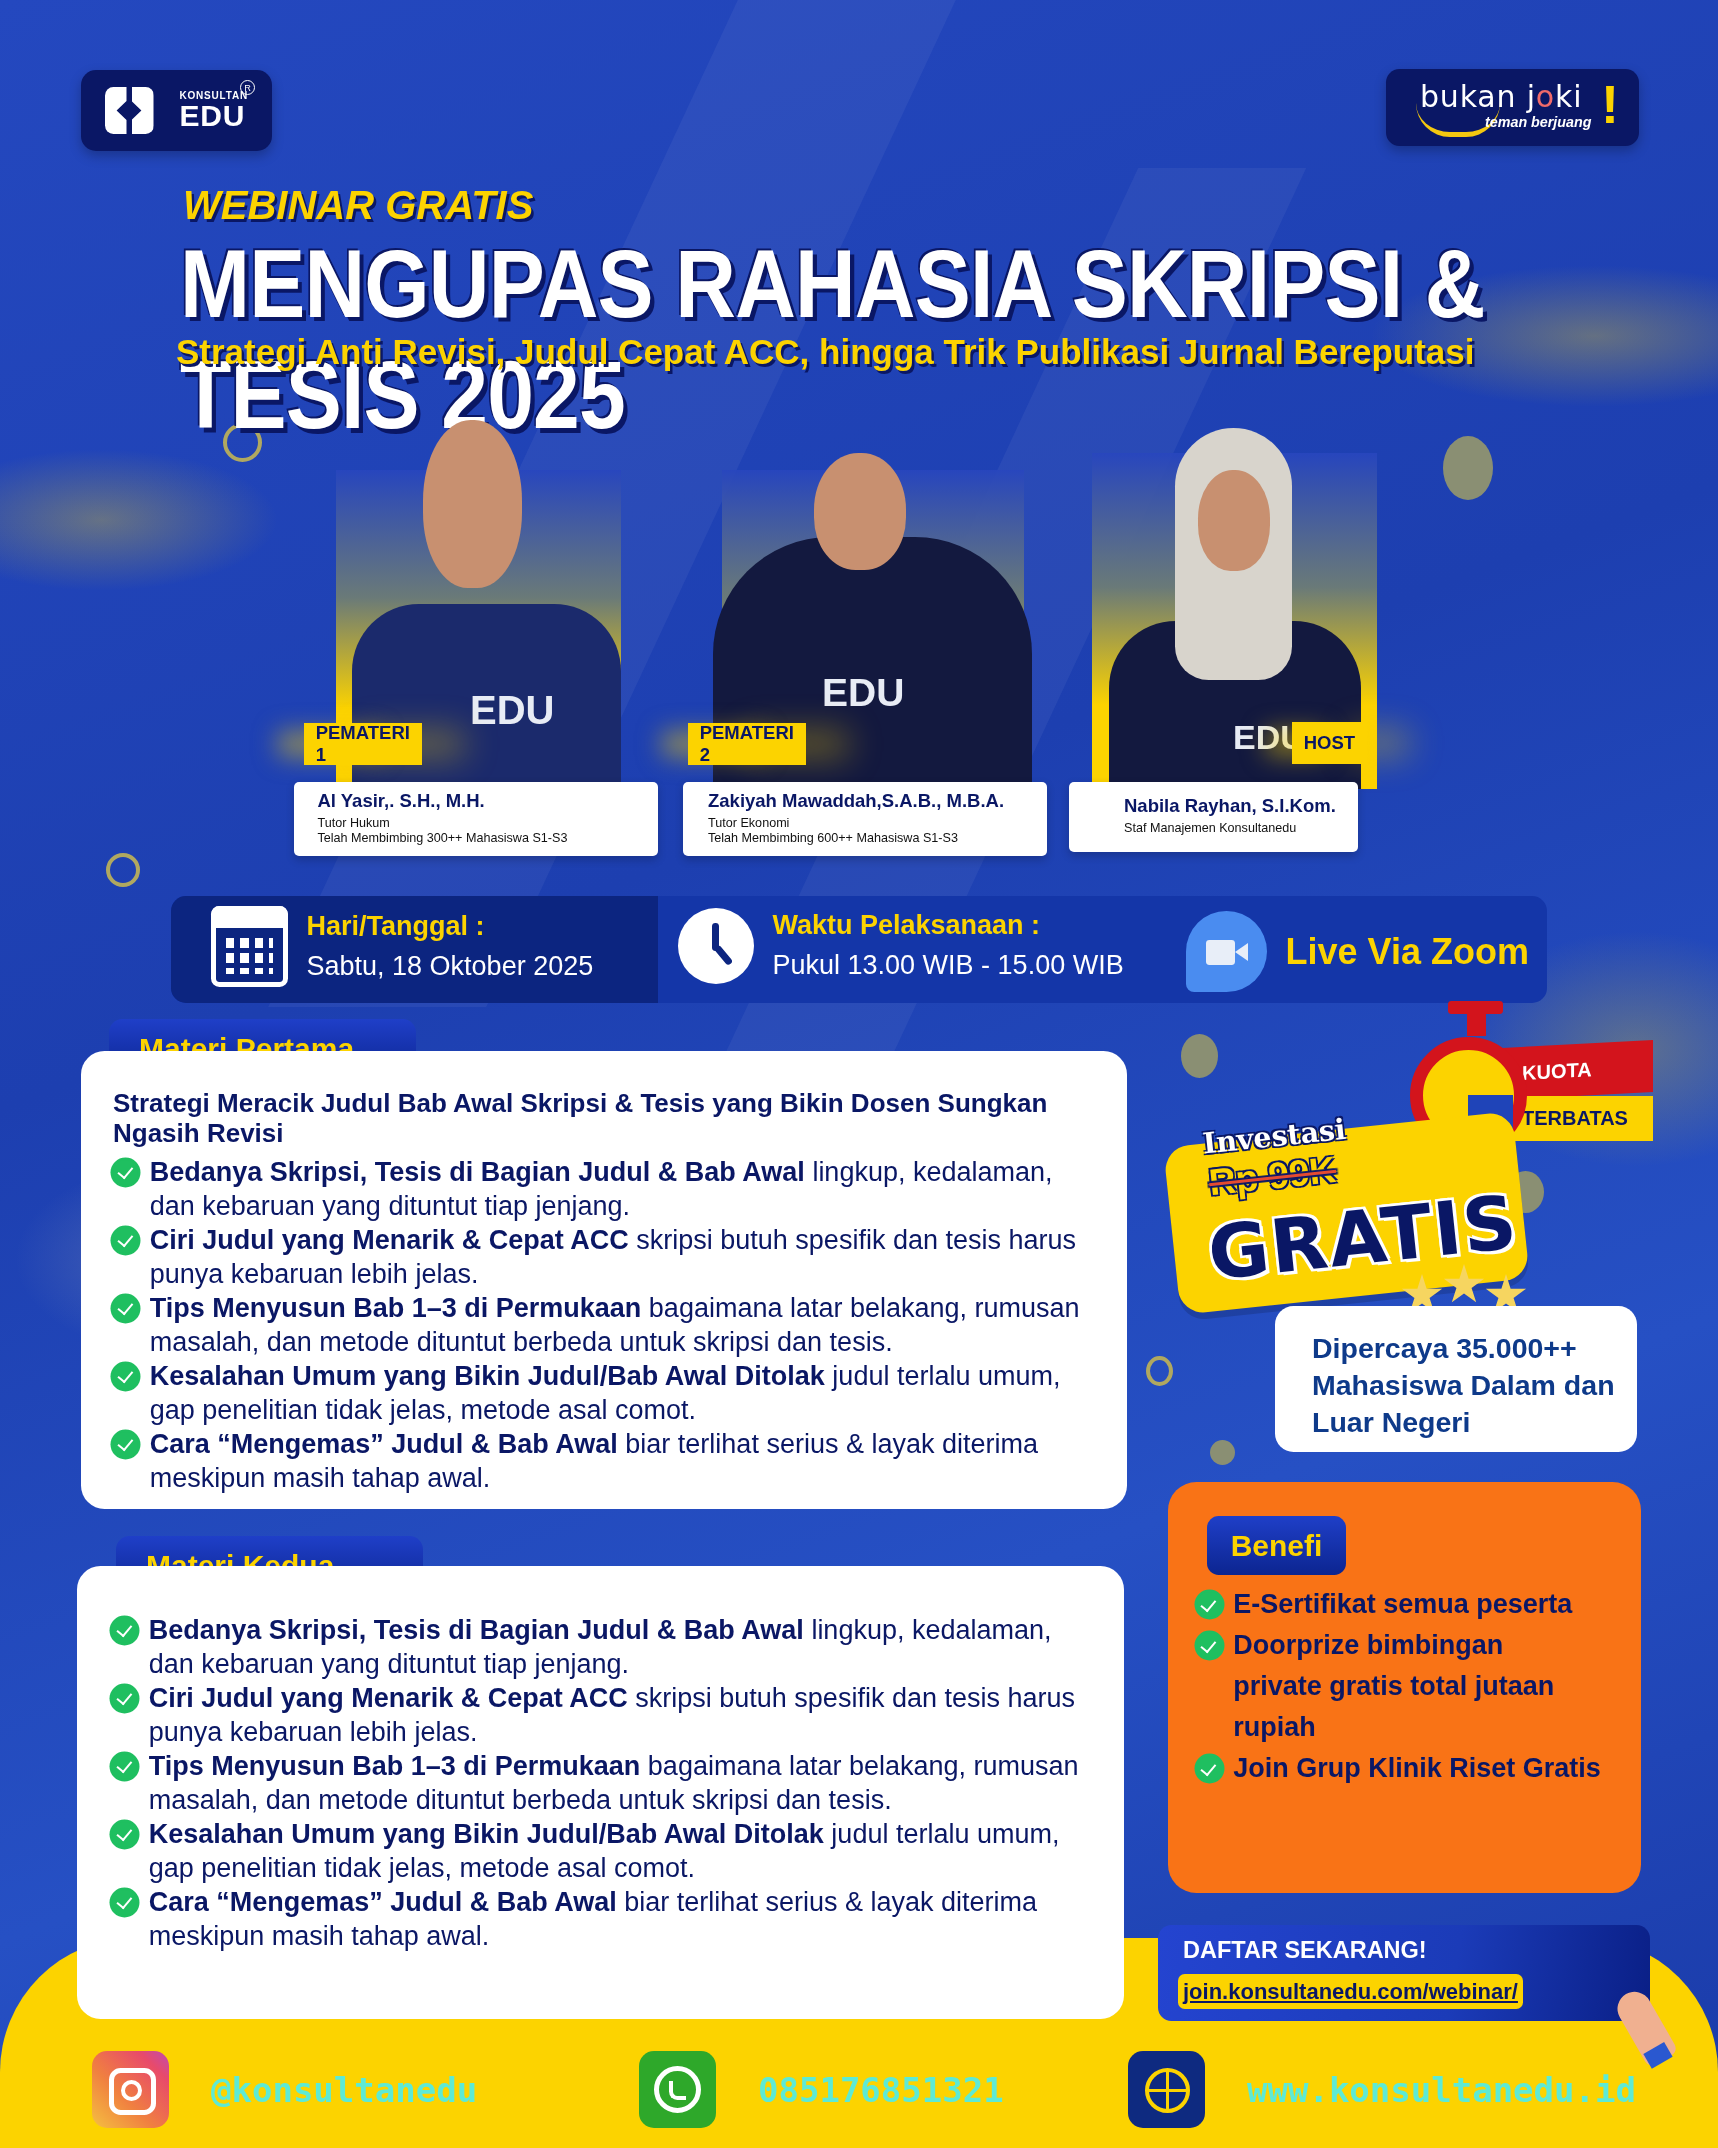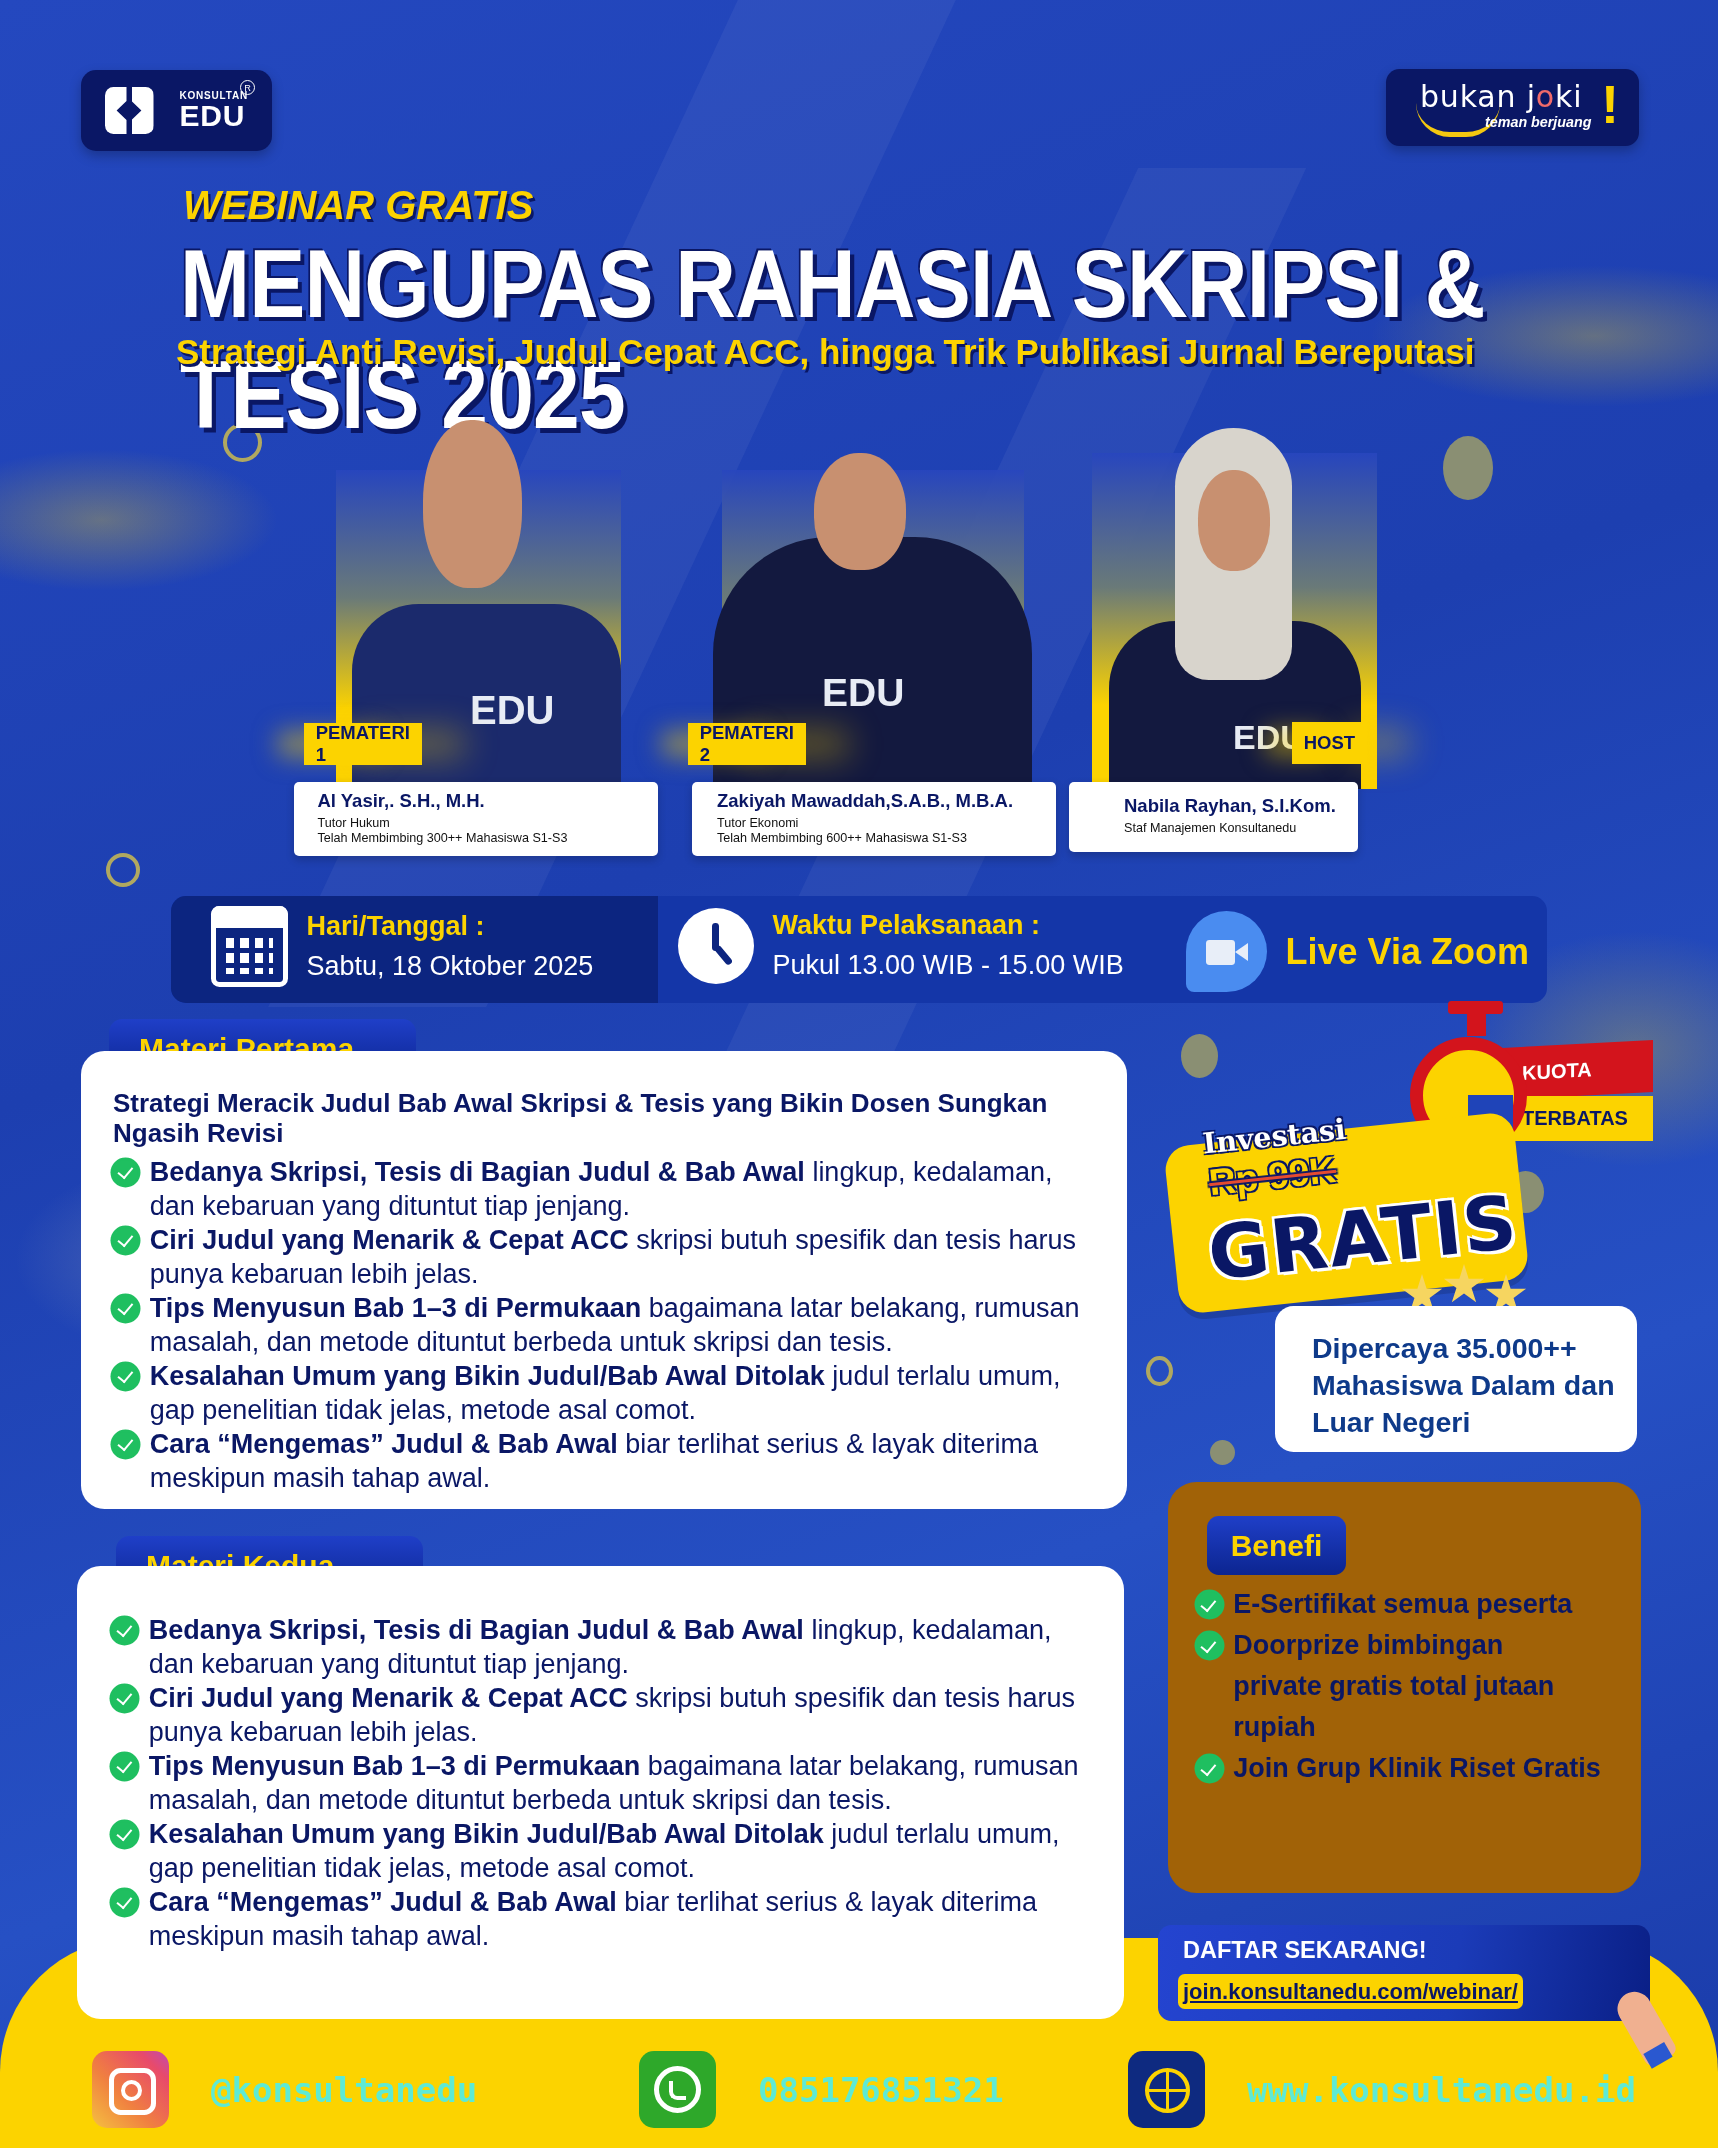--- a/index.html
+++ b/index.html
@@ -171,21 +171,21 @@
   .trust-card {
     position: absolute; left: 1275px; top: 1306px; width: 362px; height: 146px;
     background: #fff; border-radius: 18.5px;
     padding: 23.5px 0 0 37px;
     font-size: 28.5px; font-weight: 800; color: #0e3a8a; line-height: 37px;
   }
 
   
   .benefit-card {
     position: absolute; left: 1168px; top: 1482px; width: 473px; height: 411px;
-    background: #a16207; border-radius: 28.5px;
+    background: #f97316; border-radius: 28.5px;
   }
   .benefit-tab {
     position: absolute; left: 39px; top: 34px; width: 139px; height: 59px;
     background: linear-gradient(180deg, #1f3fc8, #0c2590); border-radius: 11.7px;
     color: #fcd300; font-size: 30px; font-weight: 800;
     display: flex; align-items: center; justify-content: center;
   }
   .benefit-list { position: absolute; left: 28.5px; top: 102px; list-style: none; }
   .benefit-list li { display: flex; gap: 11.7px; font-size: 27px; font-weight: 800; color: #0a1765; line-height: 41px; }
   .benefit-list li .check-icon { margin-top: 8.4px; }
@@ -270,21 +270,21 @@
     <div class="sp-role" style="margin-top:0">Telah Membimbing 300++ Mahasiswa S1-S3</div>
   </div>
 </div>
 
 <div class="speaker">
   <div class="sp-bg" style="left:722px;top:470px;width:302px;height:319px;"></div>
   <div class="sp-body" style="left:713px;top:537px;width:319px;height:252px;background:#13193f;border-radius:117px 117px 0 0;"></div>
   <div class="sp-head" style="left:814px;top:453px;width:92px;height:117px;"></div>
   <div class="sp-shirt-text" style="left:822px;top:671px;font-size:39px;">EDU</div>
   <div class="sp-badge" style="left:688px;top:723px;">PEMATERI 2</div>
-  <div class="sp-card" style="left:683px;top:782px;width:364px;height:74px;padding-left:25px;margin-left:9px;">
+  <div class="sp-card" style="left:683px;top:782px;width:364px;height:74px;padding-left:25px;">
     <div class="sp-name">Zakiyah Mawaddah,S.A.B., M.B.A.</div>
     <div class="sp-role">Tutor Ekonomi</div>
     <div class="sp-role" style="margin-top:0">Telah Membimbing 600++ Mahasiswa S1-S3</div>
   </div>
 </div>
 
 <div class="speaker">
   <div class="sp-bg" style="left:1092px;top:453px;width:285px;height:336px;"></div>
   <div class="sp-body" style="left:1109px;top:621px;width:252px;height:168px;background:#13193f;"></div>
   <div class="sp-head" style="left:1175px;top:428px;width:117px;height:252px;background:#d8d4cc;border-radius:59px 59px 34px 34px;"></div>

